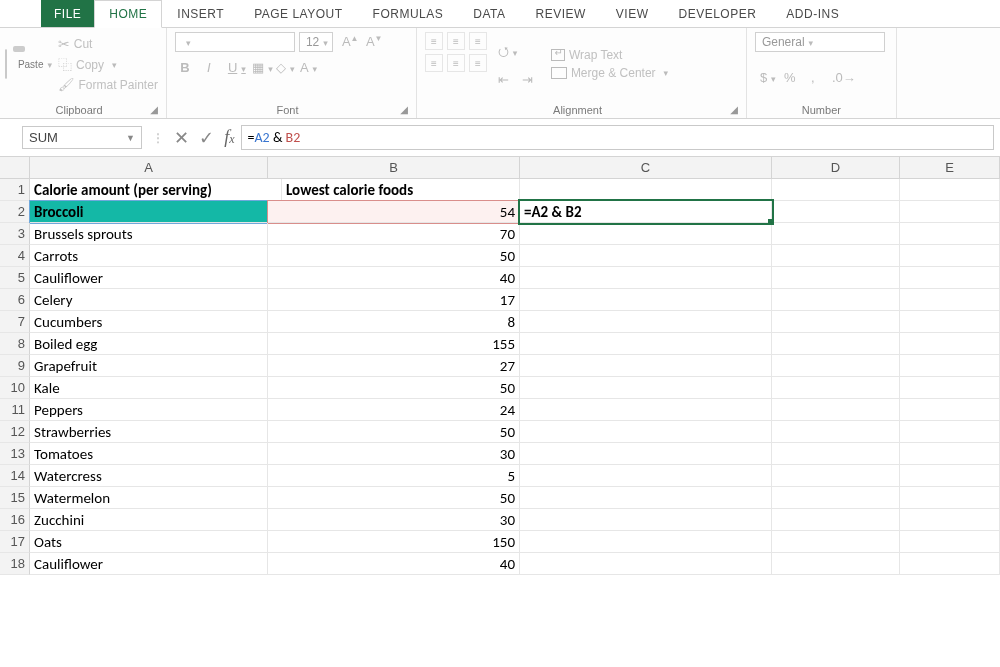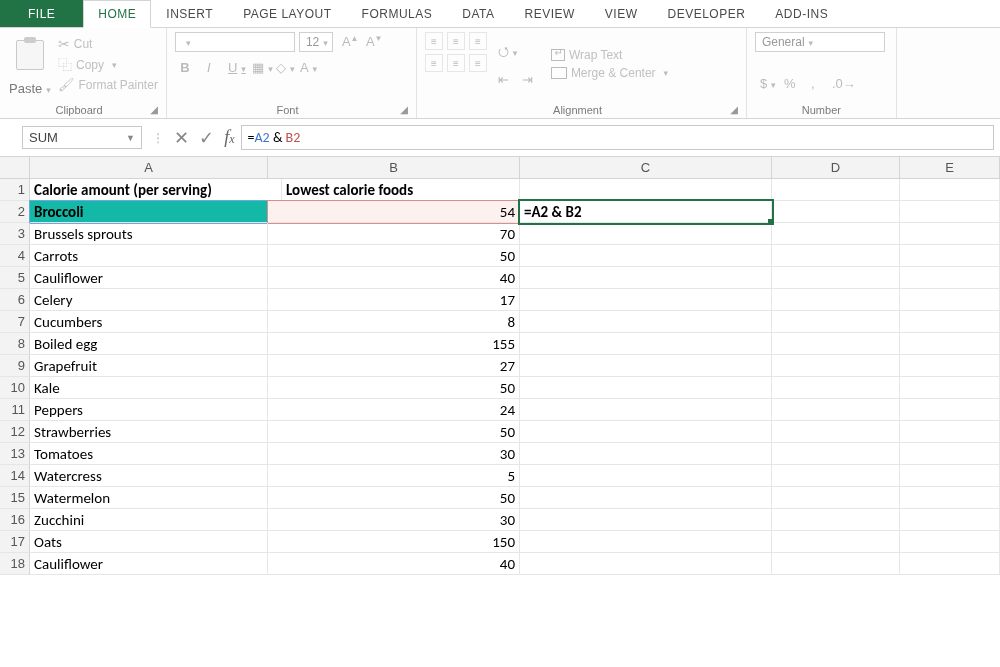--- a/index.html
+++ b/index.html
@@ -1,32 +1,32 @@
 <!DOCTYPE html>
 <html><head>
 <meta charset="utf-8">
 <style>
   * { box-sizing: border-box; margin: 0; padding: 0; }
   body { font-family: "Segoe UI", Tahoma, Arial, sans-serif; font-size: 12px; background: #fff; color: #444; user-select: none; width: 1000px; }
 
   
   .tab-bar { display: flex; border-bottom: 1px solid #d4d4d4; background: #fff; }
   .tab { padding: 6px 14px; font-size: 12px; color: #4a4a4a; letter-spacing: .5px; cursor: pointer; border: 1px solid transparent; border-bottom: none; }
-  .tab.file { background: #217346; color: #fff; padding: 6px 27px; }
+  .tab.file { background: #217346; color: #fff; padding: 6px 12px; margin-left: 41px; }
   .tab.active { color: #217346; border: 1px solid #d4d4d4; border-bottom: 1px solid #fff; margin-bottom: -1px; background: #fff; }
 
   
   .ribbon { display: flex; background: #fdfdfd; border-bottom: 1px solid #d4d4d4; color: #c0c0c0; }
   .group { display: flex; flex-direction: column; justify-content: space-between; padding: 4px 8px 2px 8px; border-right: 1px solid #e3e3e3; }
   .group-content { display: flex; align-items: flex-start; gap: 6px; height: 70px; }
   .group-footer { display: flex; justify-content: space-between; align-items: flex-start; color: #7a7a7a; font-size: 11px; padding-top: 2px; }
   .group-title { flex: 1; text-align: center; }
   .launcher { font-size: 10px; color: #999; cursor: pointer; }
 
-  .big-btn { display: flex; flex-direction: column; align-items: center; justify-content: flex-end; width: 44px; height: 64px; font-size: 13px; color: #7a7a7a; gap: 11px; }
+  .big-btn { display: flex; align-items: center; justify-content: flex-end; width: 44px; height: 64px; font-size: 10px; color: #7a7a7a; gap: 11px; }
   .vstack { display: flex; flex-direction: column; gap: 4px; justify-content: center; height: 64px; }
   .hstack { display: flex; align-items: center; gap: 4px; }
   .mini-label { color: #c0c0c0; font-size: 12px; }
 
   .icon { display: inline-flex; align-items: center; justify-content: center; }
   .paste-icon { width: 28px; height: 30px; border: 1px solid #c9c9c9; border-radius: 2px; background: #f6f6f6; position: relative; }
   .paste-icon::before { content: ""; position: absolute; top: -4px; left: 7px; width: 12px; height: 6px; background: #ccc; border-radius: 2px; }
   .scissors::before { content: "✂"; font-size: 14px; }
   .copy-icon::before { content: "⿻"; font-size: 14px; }
   .brush::before { content: "🖌"; font-size: 13px; filter: grayscale(1); }
@@ -180,21 +180,21 @@
         </div>
       </div>
     </div>
     <div class="group-footer">
       <span class="group-title">Alignment</span>
       <span class="launcher">◢</span>
     </div>
   </div>
 
   <div class="group" style="min-width:150px;">
-    <div class="group-content" style="flex-direction:column; gap:22px; align-items:flex-start;">
+    <div class="group-content" style="flex-direction:column; gap:16px; align-items:flex-start;">
       <span class="font-box caret" style="width:130px;">General</span>
       <div class="hstack">
         <span class="btn sq caret">$</span>
         <span class="btn sq">%</span>
         <span class="btn sq">,</span>
         <span class="btn sq">.0→</span>
       </div>
     </div>
     <div class="group-footer">
       <span class="group-title">Number</span>

